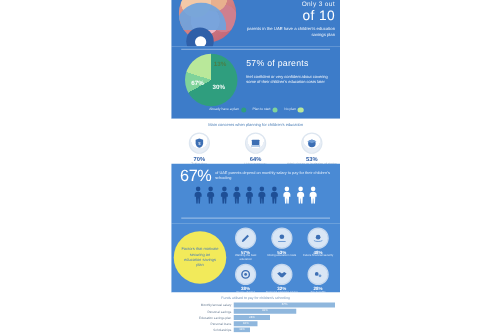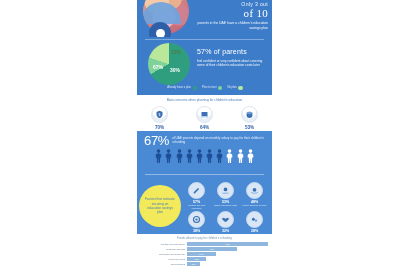--- a/index.html
+++ b/index.html
@@ -27,21 +27,21 @@
     position:absolute;left:-2px;top:14px;width:40px;height:40px;border-radius:50%;
     background:#6fa3dd;clip-path:polygon(0 0,100% 0,100% 55%,0 55%);opacity:.92;
   }
   .hero-arc2{
     position:absolute;left:12px;top:22px;width:22px;height:22px;border-radius:50%;
     background:#2f5fa8;
   }
   .hero-dot{position:absolute;left:19px;top:29px;width:9px;height:9px;border-radius:50%;background:#ffffff;}
   .hero-txt{position:absolute;right:4px;top:1px;width:74px;text-align:right;color:#ffffff;}
   .hero-kicker{font-size:5.2px;letter-spacing:.3px;opacity:.92;line-height:7px;}
-  .hero-big{font-size:11px;line-height:11px;font-weight:300;letter-spacing:.3px;font-family:Liberation Serif, serif;}
+  .hero-big{font-size:11px;line-height:11px;font-weight:300;letter-spacing:.3px;}
   .hero-sub{font-size:3.4px;line-height:4.6px;margin-top:2px;opacity:.95;}
 
   
   .pie-panel{position:relative;width:135px;height:58px;background:#3d7cc9;}
   .pie-wrap{position:absolute;left:11px;top:6px;width:42px;height:42px;}
   .pie{
     width:42px;height:42px;border-radius:50%;
     background:conic-gradient(
       #2f9e7e 0deg 241.2deg,
       #7fd39a 241.2deg 288deg,

